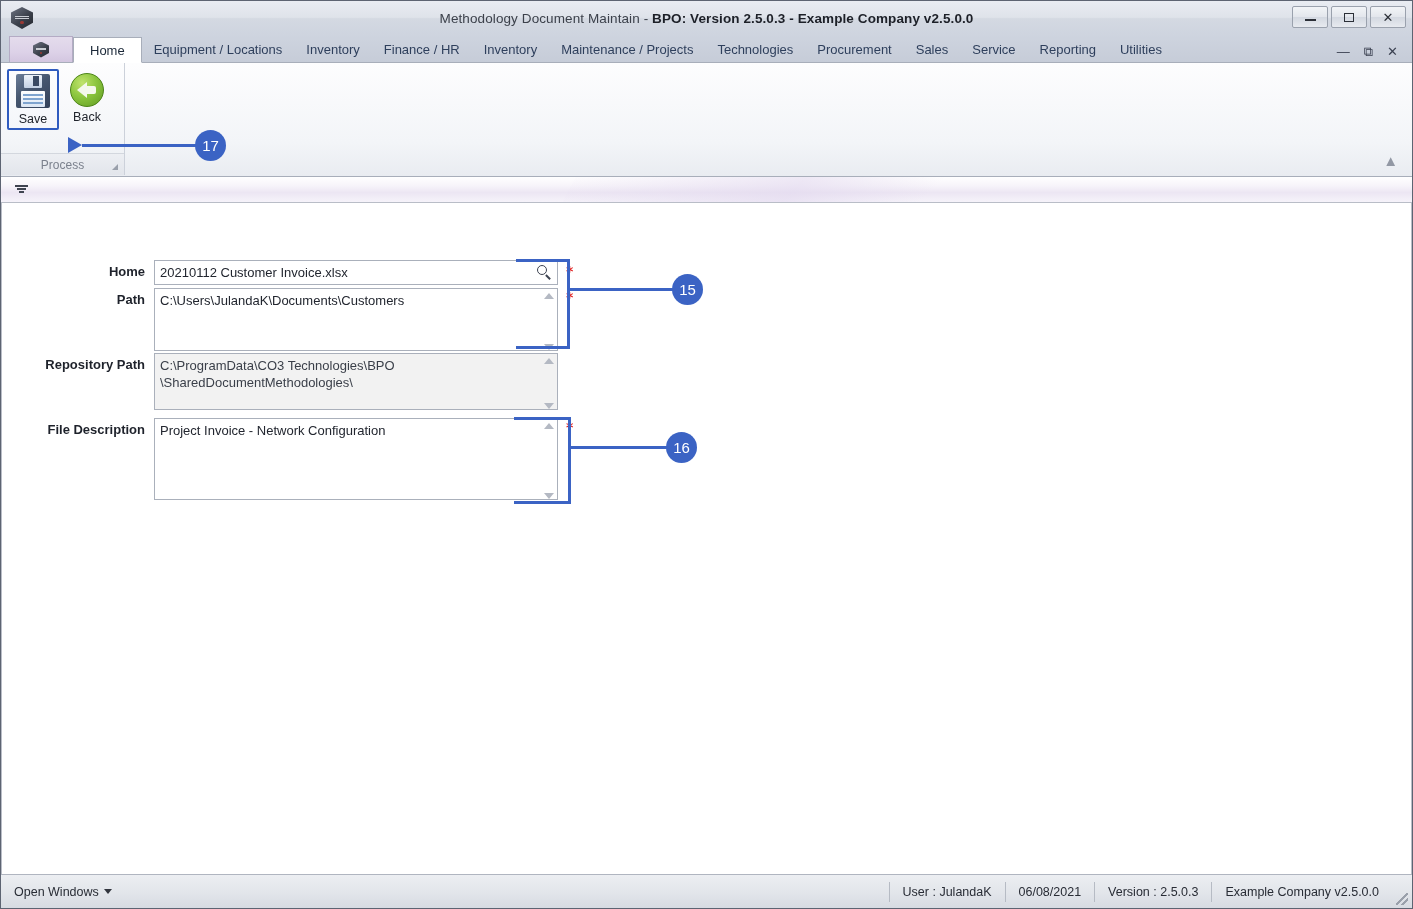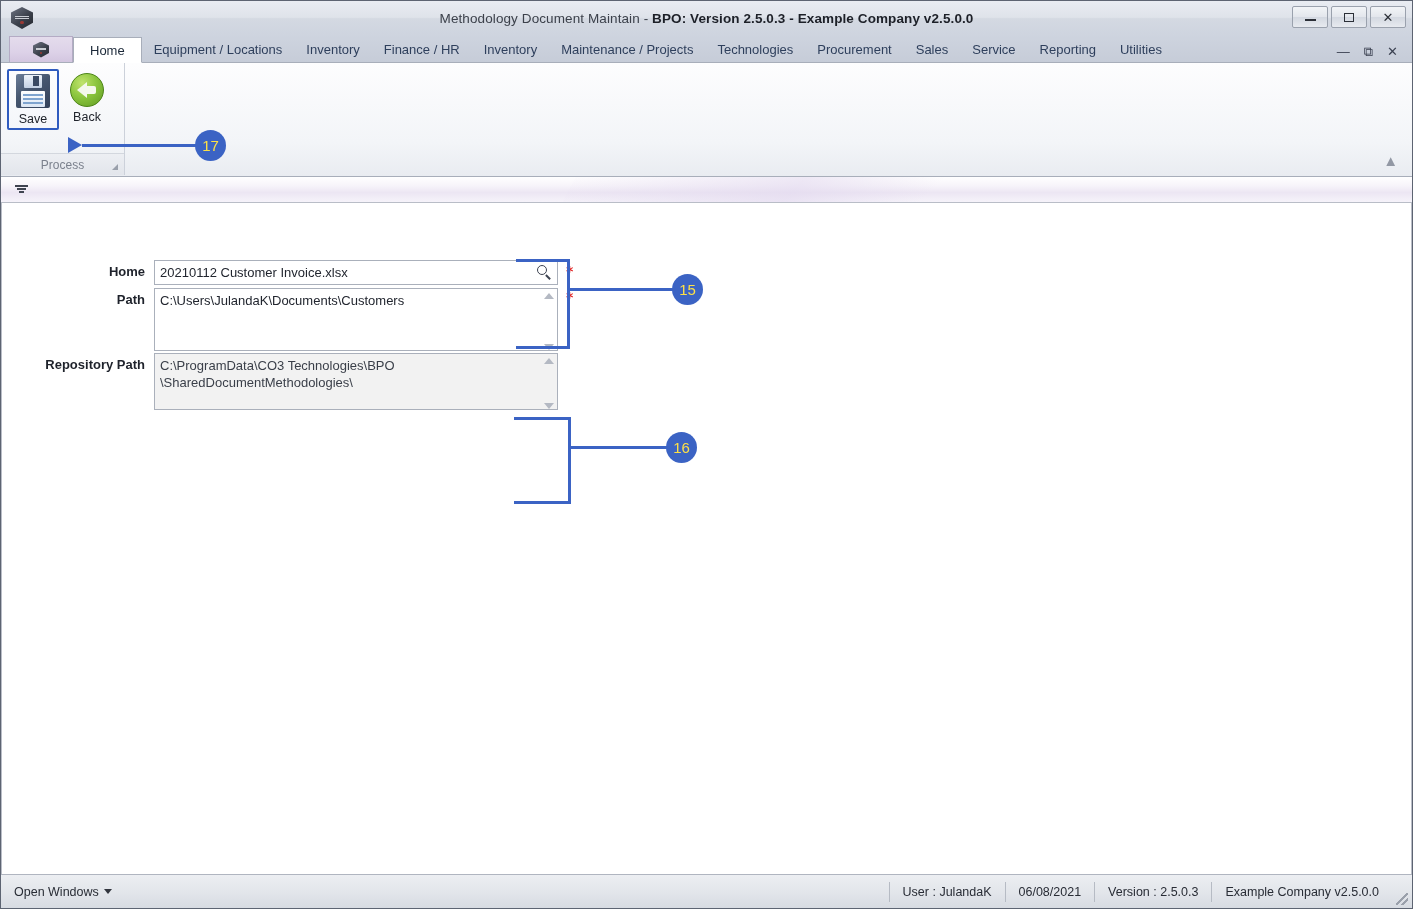--- a/index.html
+++ b/index.html
@@ -384,21 +384,21 @@
     background: #3b63c4;
     pointer-events: none;
   }
 
   
   .anno-badge {
     position: absolute;
     width: 31px; height: 31px;
     border-radius: 50%;
     background: #3b63c4;
-    color: #fde047;
+    color: #ffffff;
     font-size: 15px;
     font-family: "Liberation Sans", sans-serif;
     display: flex; align-items: center; justify-content: center;
     z-index: 30;
   }
   .anno-line {
     position: absolute;
     background: #3b63c4;
     height: 3px;
     z-index: 29;
@@ -590,20 +590,31 @@
       <div class="field-wrap">
         <textarea class="tb readonly" style="width: 404px; height: 57px; padding-right: 20px;" readonly="">C:\ProgramData\CO3 Technologies\BPO
 \SharedDocumentMethodologies\</textarea>
         <span class="scroll-arrows">
           <span class="sc-up"></span>
           <span class="sc-dn"></span>
         </span>
       </div>
     </div>
 
+    <div class="form-row" style="left:0px; top:215px;">
+      <div class="form-label">File Description</div>
+      <div class="field-wrap">
+        <textarea class="tb" style="width: 404px; height: 82px; padding-right: 20px;">Project Invoice - Network Configuration</textarea>
+        <span class="scroll-arrows">
+          <span class="sc-up"></span>
+          <span class="sc-dn"></span>
+        </span>
+        <span class="req-star" style="left:412px; top:2px;">*</span>
+      </div>
+    </div>
 
     <div class="hl-right-edge" style="left:514px; top:56px; width:54px; height:3px;"></div>
     <div class="hl-right-edge" style="left:565px; top:56px; width:3px; height:90px;"></div>
     <div class="hl-right-edge" style="left:514px; top:143px; width:54px; height:3px;"></div>
 
     <div class="hl-right-edge" style="left:512px; top:214px; width:57px; height:3px;"></div>
     <div class="hl-right-edge" style="left:566px; top:214px; width:3px; height:87px;"></div>
     <div class="hl-right-edge" style="left:512px; top:298px; width:57px; height:3px;"></div>
 
     <div class="anno-line" style="left:568px; top:85px; width:104px;"></div>

